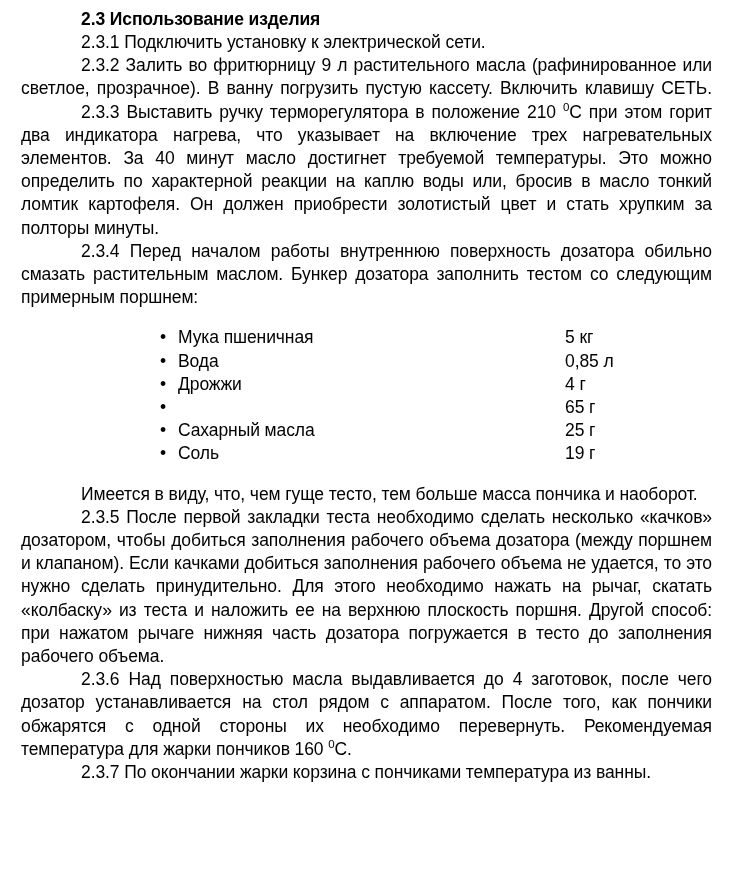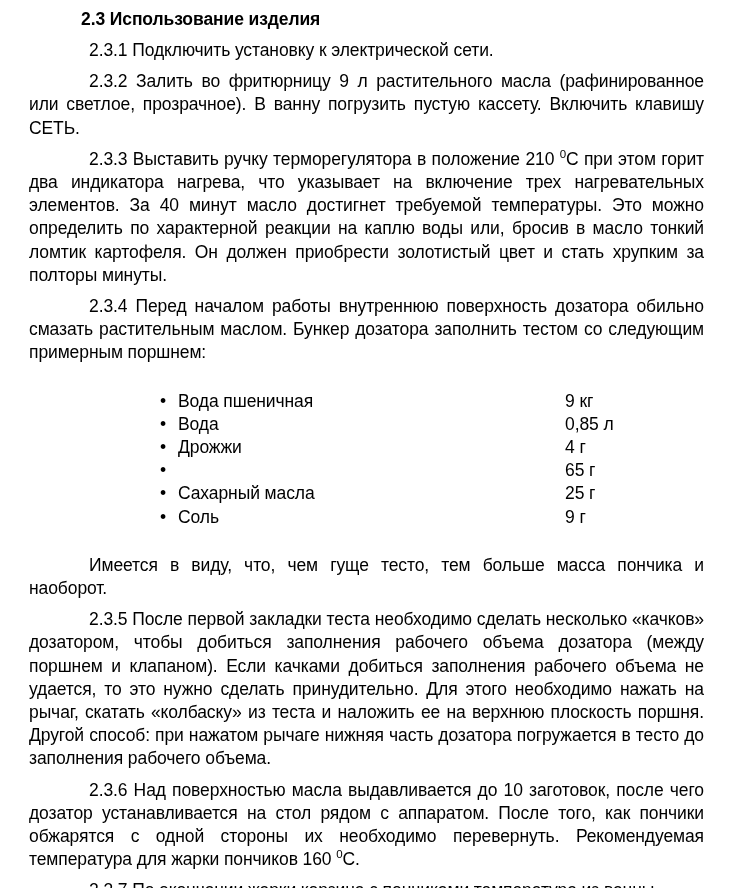--- a/index.html
+++ b/index.html
@@ -24,21 +24,21 @@
   }
   .heading {
     font-weight: bold;
     font-size: 17.5px;
     line-height: 23px;
     text-indent: 60px;
     margin: 0;
     letter-spacing: -0.1px;
   }
   p.para {
-    margin: 8px;
+    margin: 0;
     font-size: 17.5px;
     line-height: 23.2px;
     text-align: justify;
     text-indent: 60px;
     letter-spacing: -0.1px;
     -webkit-hyphens: none;
     hyphens: none;
   }
   
   p.justify-all {
@@ -105,22 +105,22 @@
 
     <p class="para"><span>2.3.3 Выставить ручку терморегулятора в положение 210 </span><span class="sup">0</span><span>С при этом горит два индикатора нагрева, что указывает на включение трех нагревательных элементов. За 40 минут масло достигнет требуемой температуры. Это можно определить по характерной реакции на каплю воды или, бросив в масло тонкий ломтик картофеля. Он должен приобрести золотистый цвет и стать хрупким за полторы минуты.</span></p>
 
     <p class="para">2.3.4 Перед началом работы внутреннюю поверхность дозатора обильно смазать растительным маслом. Бункер дозатора заполнить тестом со следующим примерным поршнем:</p>
 
     <div class="spacer-17"></div>
 
     <ul class="ing-list">
       <li class="ing-row">
         <span class="bullet">•</span>
-        <span class="ing-name">Вода пшеничная</span>
-        <span class="ing-qty">9 кг</span>
+        <span class="ing-name">Мука пшеничная</span>
+        <span class="ing-qty">5 кг</span>
       </li>
       <li class="ing-row">
         <span class="bullet">•</span>
         <span class="ing-name">Вода</span>
         <span class="ing-qty">0,85 л</span>
       </li>
       <li class="ing-row">
         <span class="bullet">•</span>
         <span class="ing-name">Дрожжи</span>
         <span class="ing-qty">4 г</span>
@@ -130,29 +130,29 @@
         <span class="ing-qty">65 г</span>
       </li>
       <li class="ing-row">
         <span class="bullet">•</span>
         <span class="ing-name">Сахарный масла</span>
         <span class="ing-qty">25 г</span>
       </li>
       <li class="ing-row">
         <span class="bullet">•</span>
         <span class="ing-name">Соль</span>
-        <span class="ing-qty">9 г</span>
+        <span class="ing-qty">19 г</span>
       </li>
     </ul>
 
     <div class="spacer-17"></div>
 
     <p class="para"><span>Имеется в виду, что, чем гуще тесто, </span><span class="spell">тем  больше</span><span> масса пончика и наоборот.</span></p>
 
     <p class="para">2.3.5 После первой закладки теста необходимо сделать несколько «качков» дозатором, чтобы добиться заполнения рабочего объема дозатора (между поршнем и клапаном). Если качками добиться заполнения рабочего объема не удается, то это нужно сделать принудительно. Для этого необходимо нажать на рычаг, скатать «колбаску» из теста и наложить ее на верхнюю плоскость поршня. Другой способ: при нажатом рычаге нижняя часть дозатора погружается в тесто до заполнения рабочего объема.</p>
 
-    <p class="para"><span>2.3.6 Над поверхностью масла выдавливается до 10 заготовок, после чего дозатор устанавливается на стол рядом с аппаратом. После того, как пончики обжарятся с одной стороны их необходимо перевернуть. Рекомендуемая температура для жарки пончиков 160 </span><span class="sup">0</span><span>С.</span></p>
+    <p class="para"><span>2.3.6 Над поверхностью масла выдавливается до 4 заготовок, после чего дозатор устанавливается на стол рядом с аппаратом. После того, как пончики обжарятся с одной стороны их необходимо перевернуть. Рекомендуемая температура для жарки пончиков 160 </span><span class="sup">0</span><span>С.</span></p>
 
     <p class="para">2.3.7 По окончании жарки корзина с пончиками температура из ванны.</p>
 
 
   </div>
 </div>
 
 </body></html>

